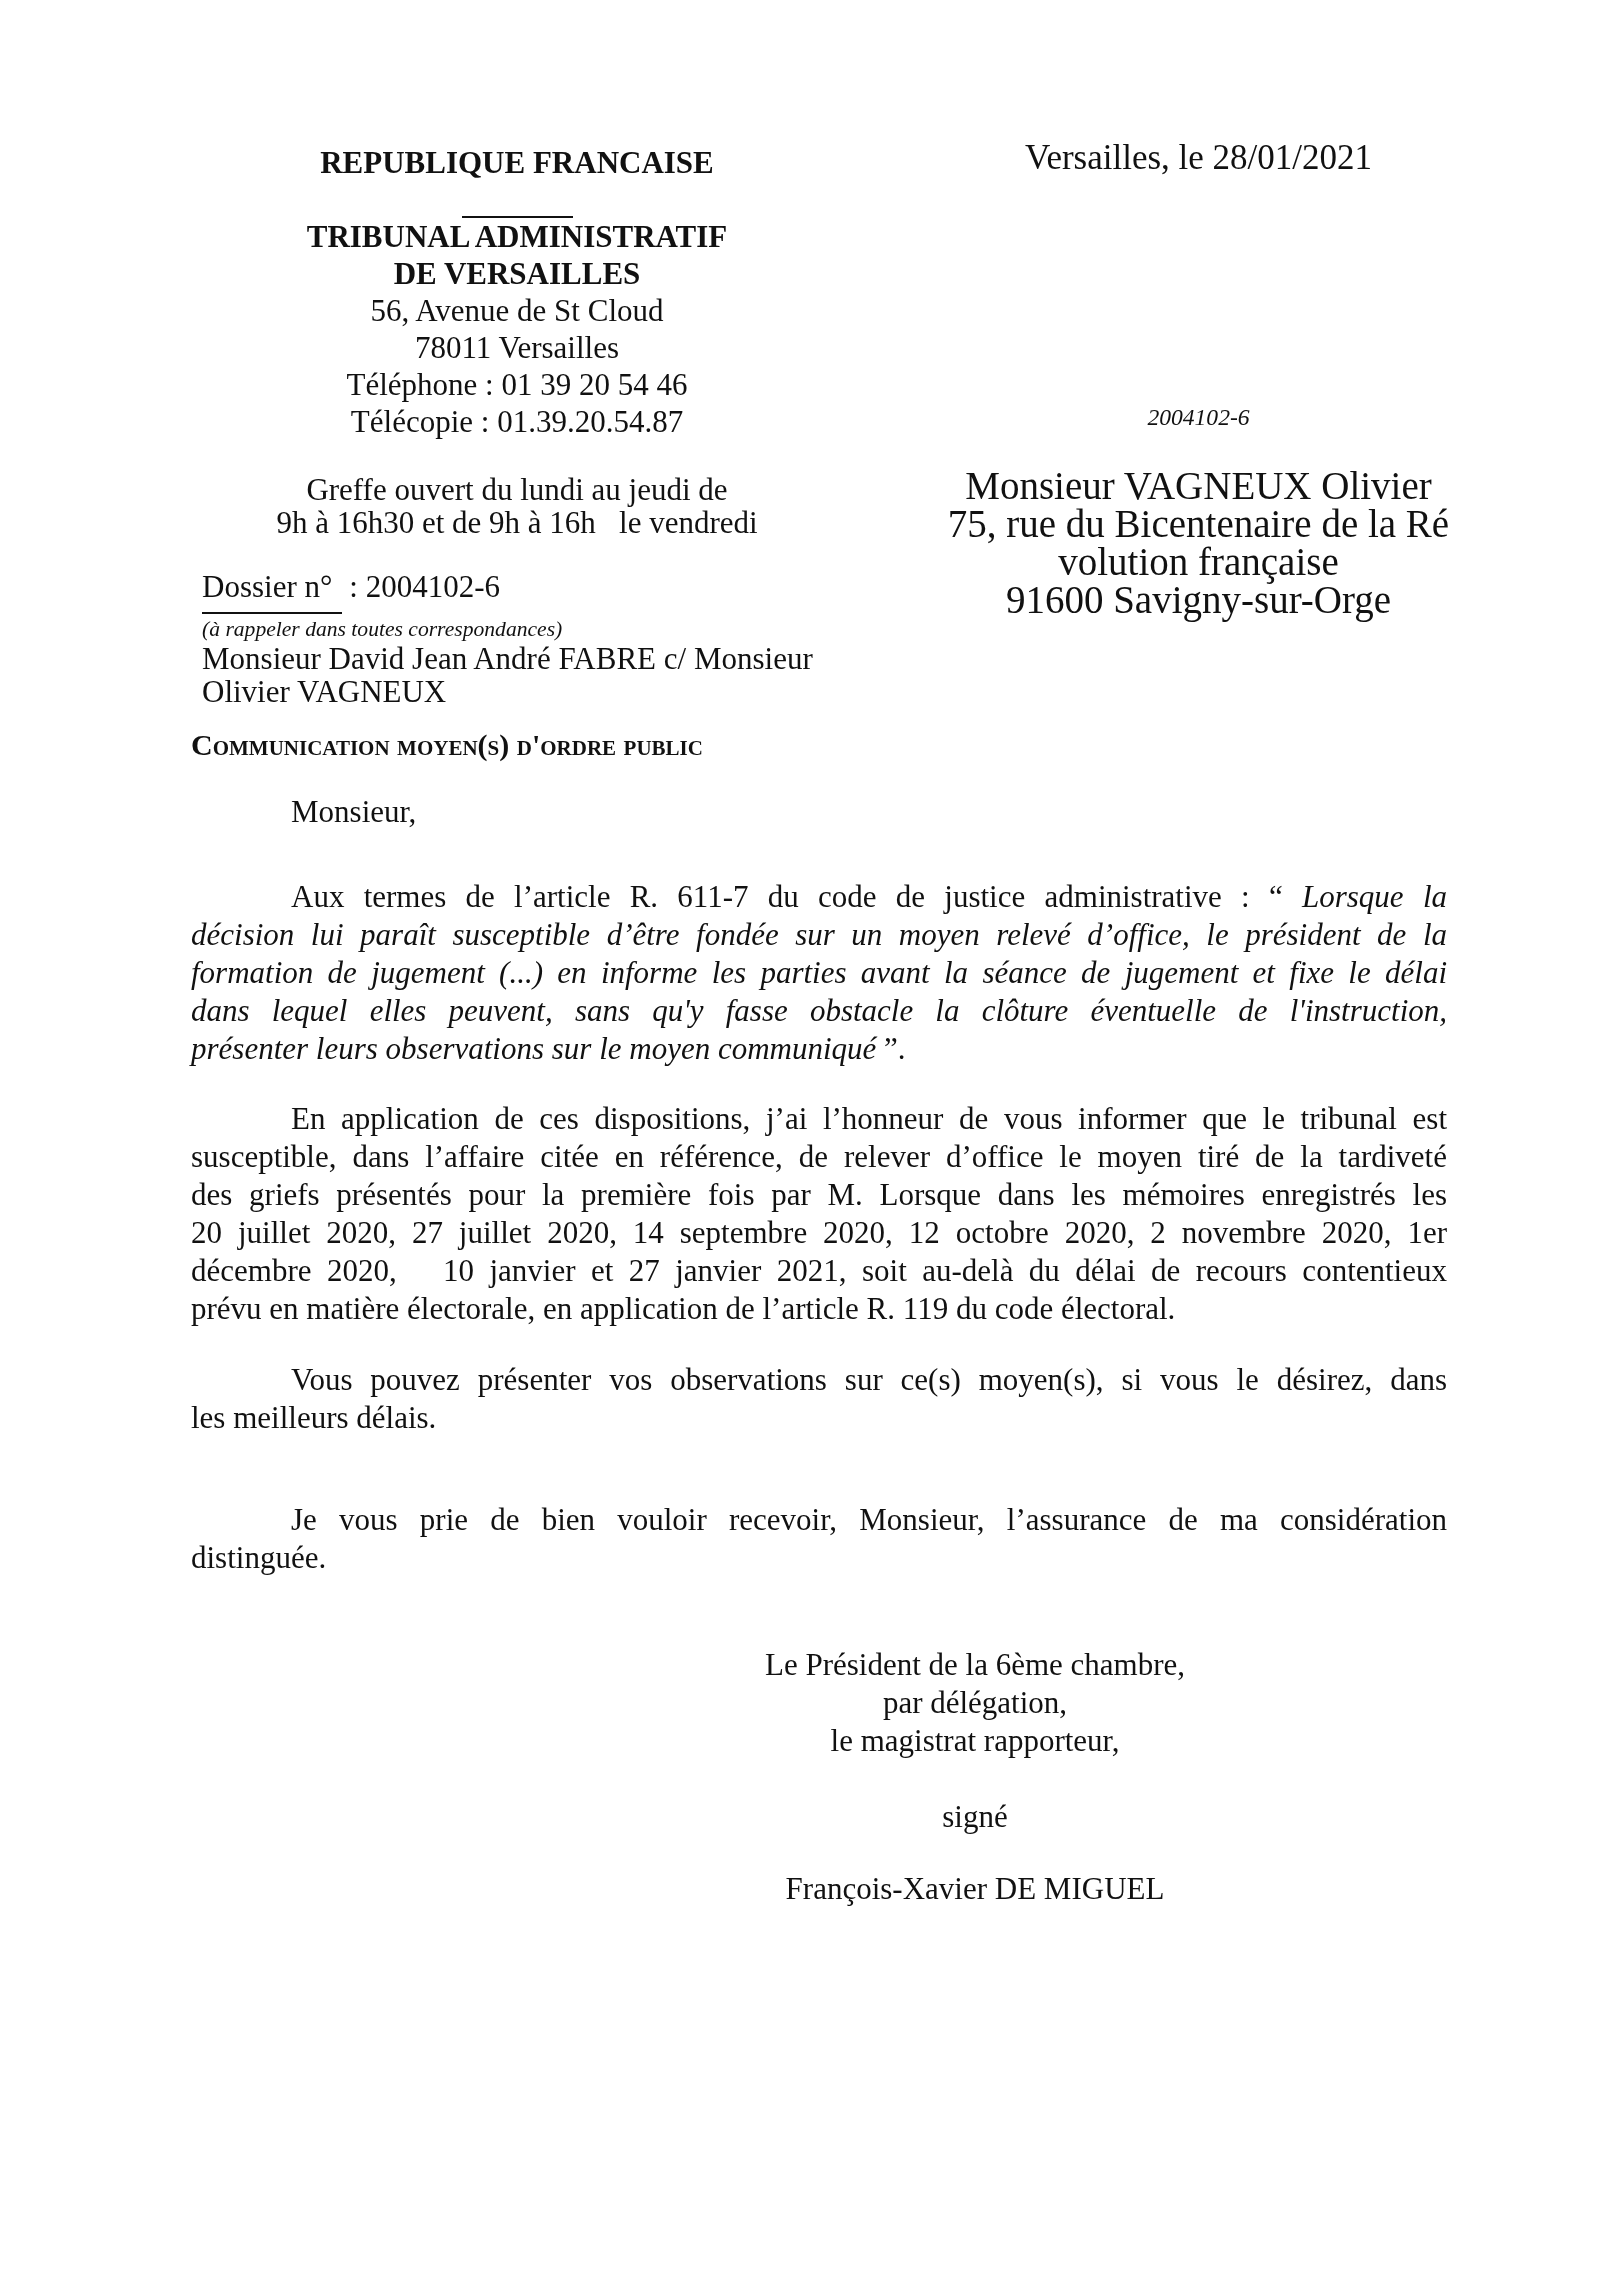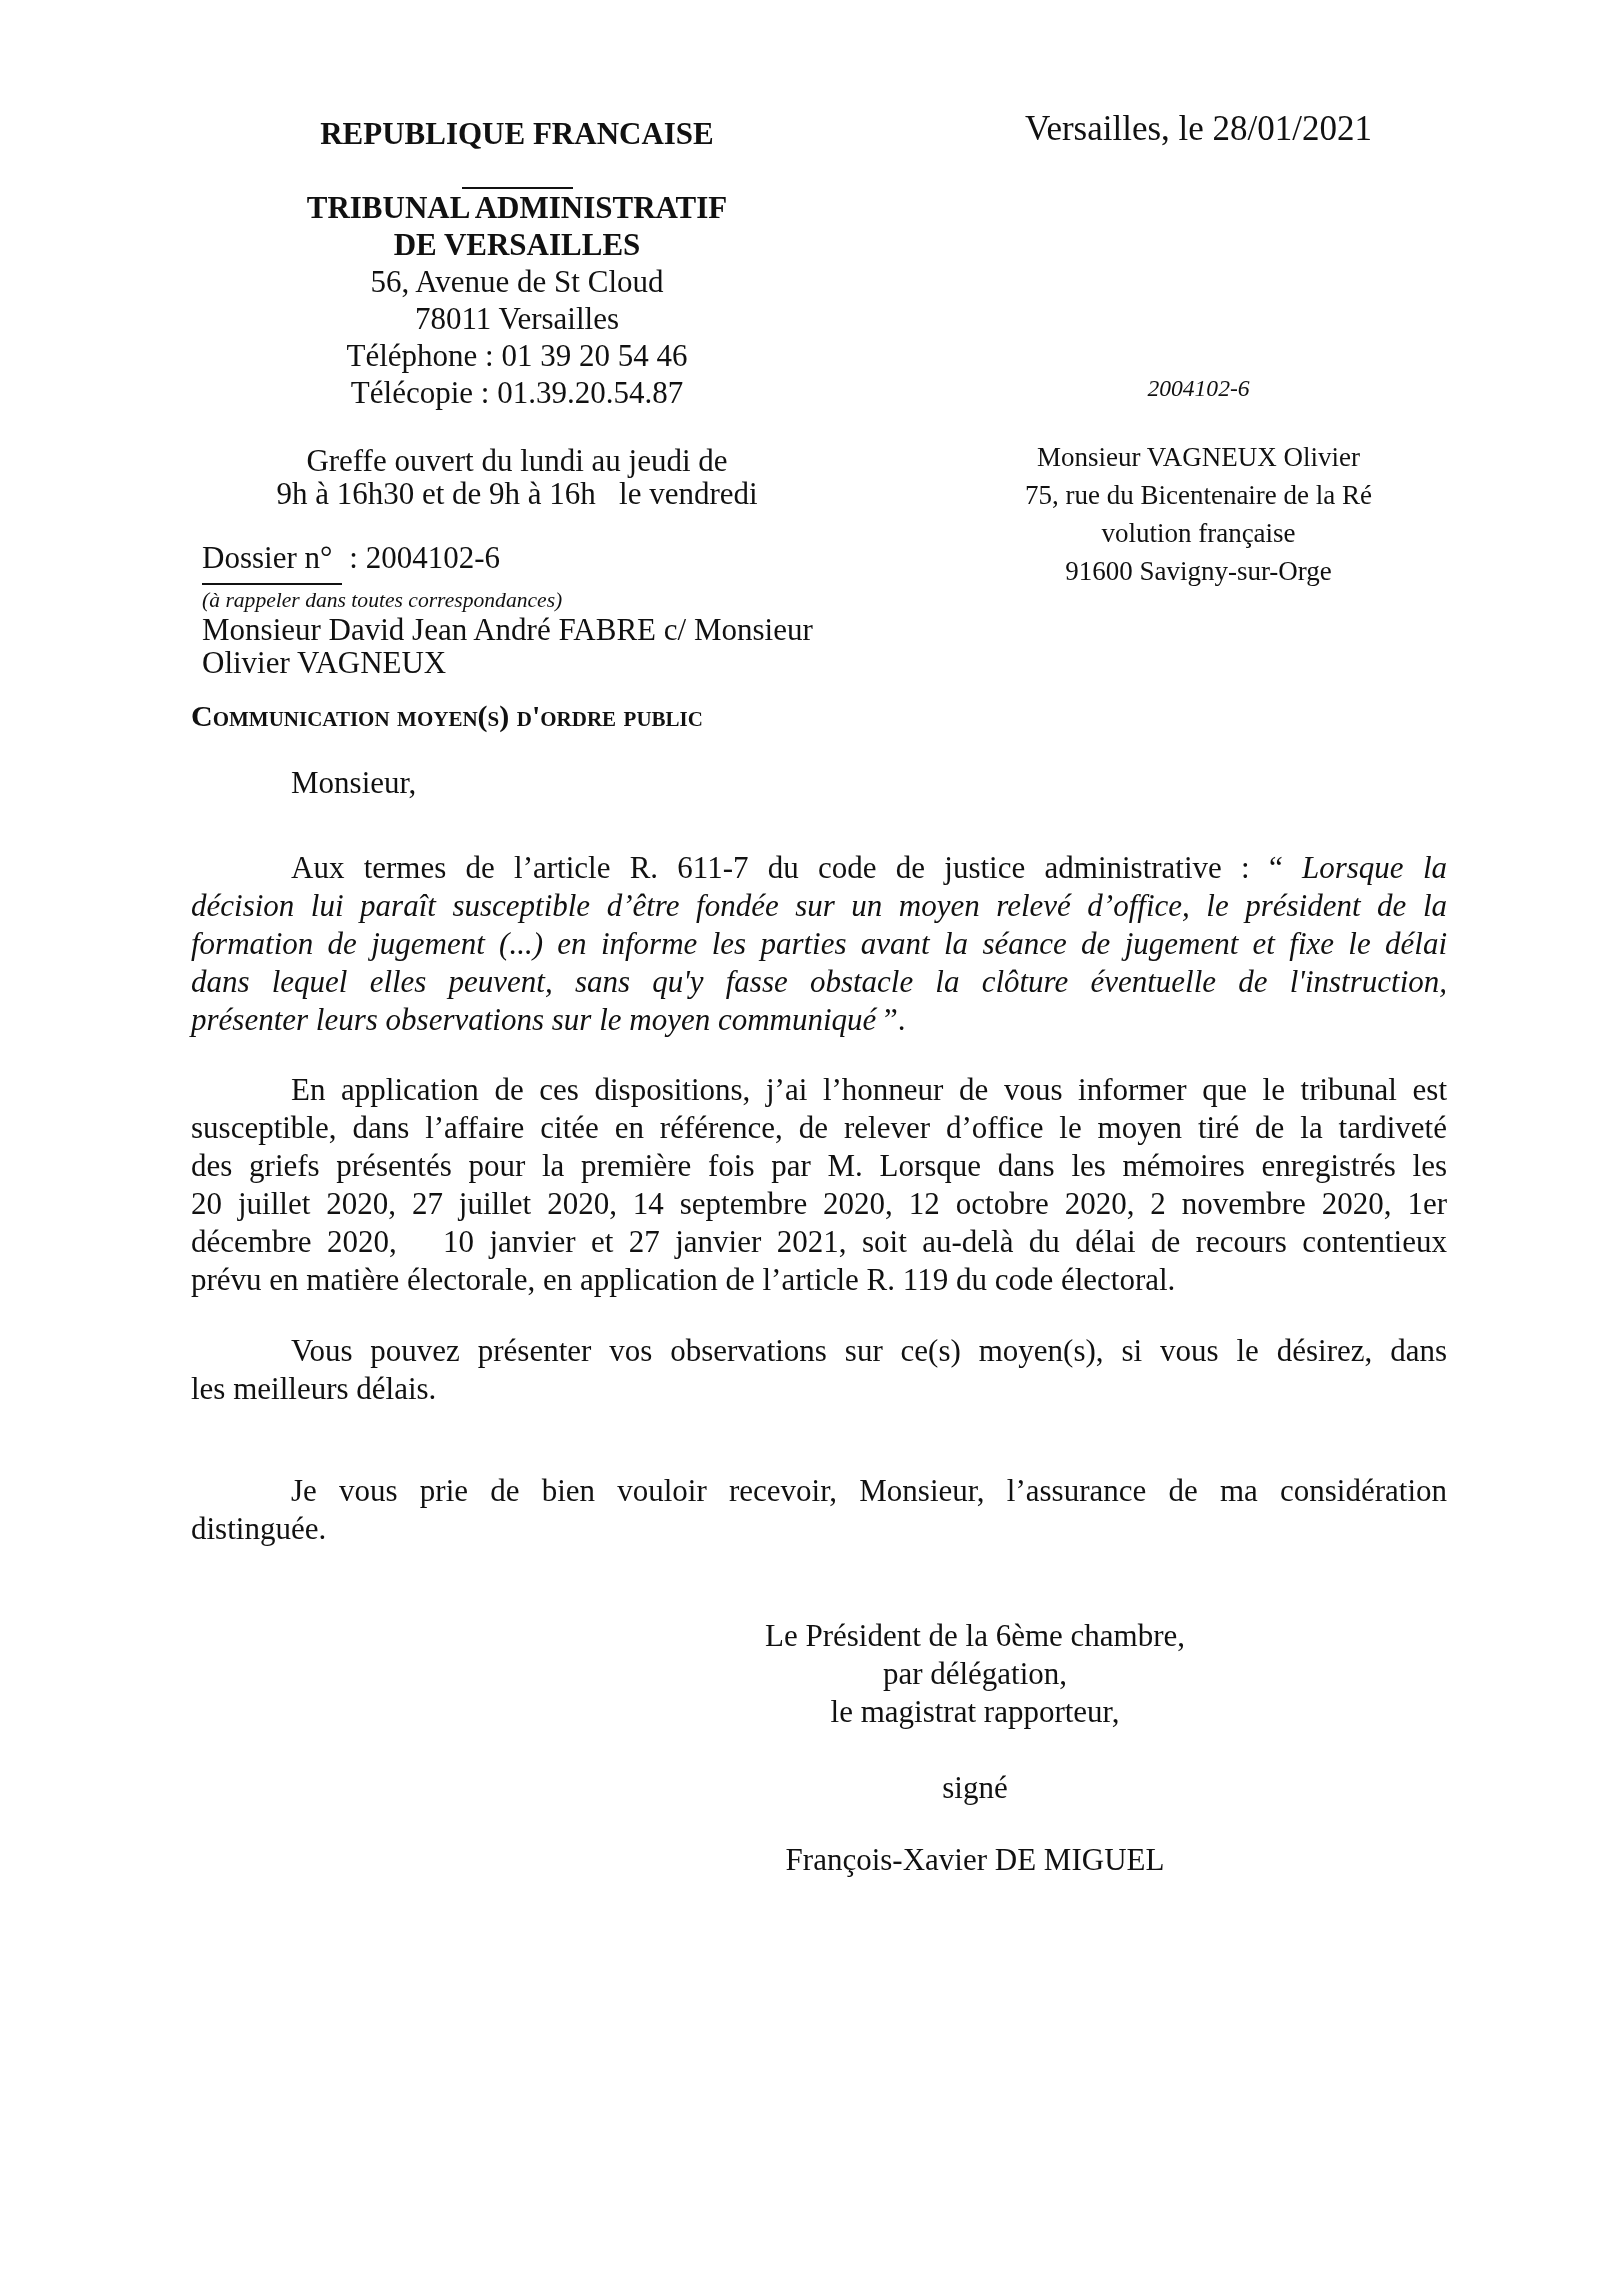--- a/index.html
+++ b/index.html
@@ -5,42 +5,42 @@
   html, body { margin: 0; padding: 0; background: #ffffff; }
   .page {
     position: relative;
     width: 1623px;
     height: 2295px;
     background: #ffffff;
     color: #111111;
     font-family: "Liberation Serif", "DejaVu Serif", serif;
     overflow: hidden;
   }
-  .abs { position: absolute; }
+  .abs { position: absolute; margin-top: 29px; }
 
   
   .letterhead {
     left: 190px; top: 115px; width: 654px;
     text-align: center; font-size: 31px; line-height: 37px;
   }
   .lh-bold { font-weight: bold; }
   .divider-row { height: 37px; }
   .divider-line {
     width: 111px; height: 35px; margin: 0 auto;
     border-bottom: 2px solid #111111;
   }
   .greffe {
     left: 190px; top: 444px; width: 654px;
     text-align: center; font-size: 31px; line-height: 33px;
   }
 
   
   .dateline { left: 937px; top: 111px; width: 523px; text-align: center; font-size: 35px; line-height: 36px; }
   .caseref  { left: 937px; top: 374px; width: 523px; text-align: center; font-size: 23.6px; line-height: 29px; font-style: italic; }
-  .recipient { left: 937px; top: 438px; width: 523px; text-align: center; font-size: 27px; line-height: 38px; }
+  .recipient { left: 937px; top: 438px; width: 523px; text-align: center; font-size: 39px; line-height: 38px; }
 
   
   .dossier { left: 202px; top: 539px; width: 916px; font-size: 31px; }
   .dossier-main { line-height: 37px; }
   .dossier-label {
     display: inline-block;
     border-bottom: 2.6px solid #111111;
     padding-right: 9.2px; padding-bottom: 7px;
   }
   .dossier-note { font-style: italic; font-size: 21.6px; line-height: 25px; margin-top: 2.6px; }

